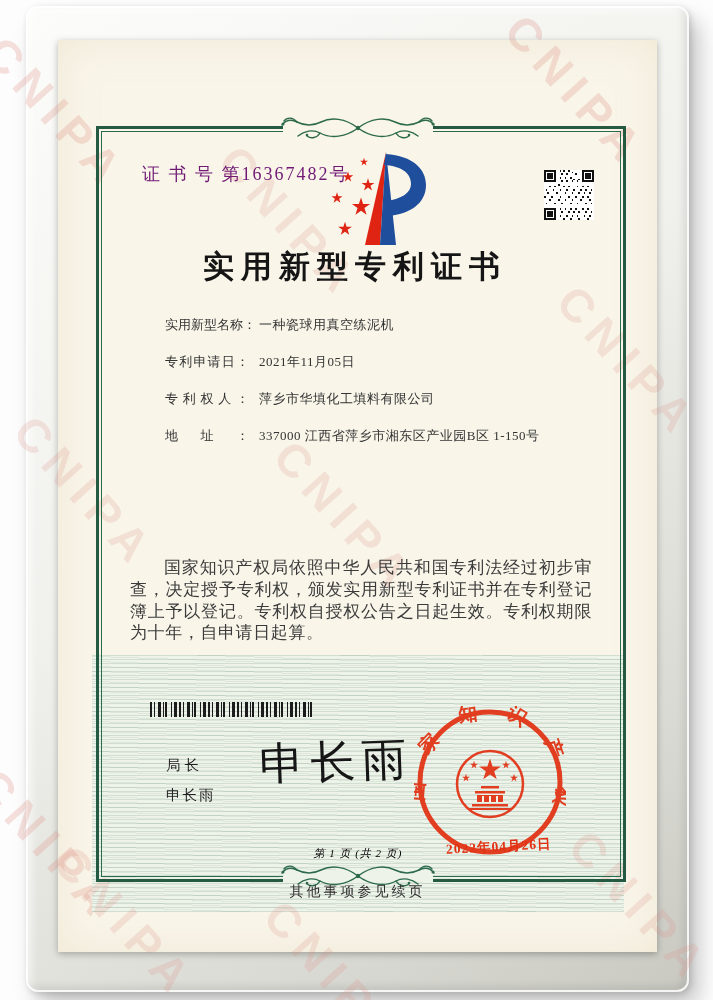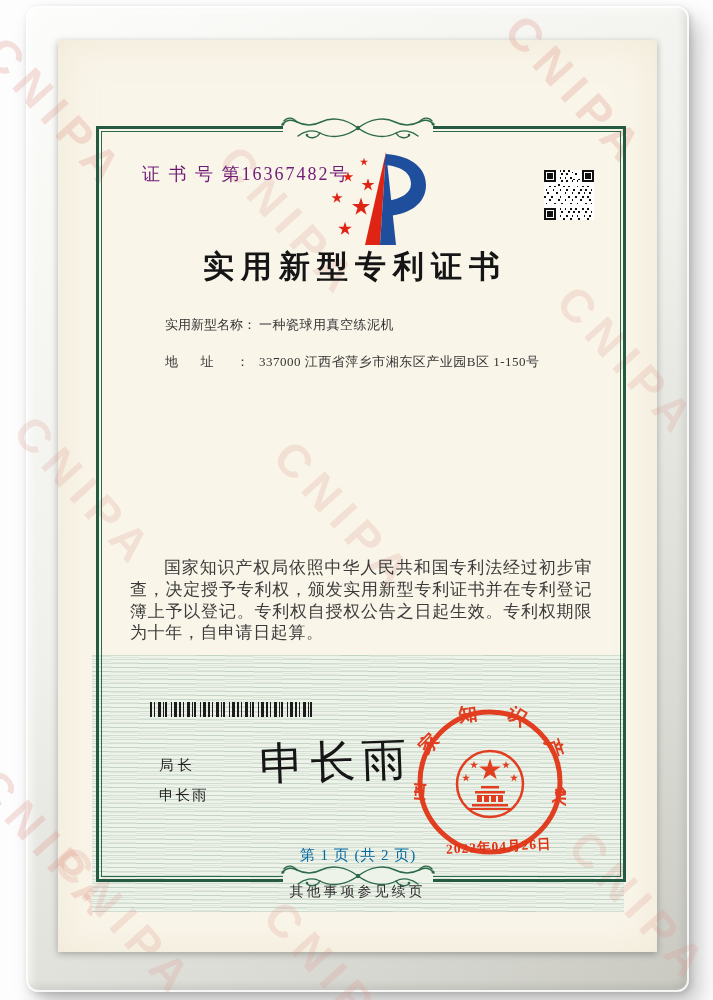--- a/index.html
+++ b/index.html
@@ -66,32 +66,32 @@
   
   .barcode{position:absolute;left:92px;top:662px;width:162px;height:15px;z-index:5;
      background:repeating-linear-gradient(90deg,
        #1c1c1c 0 2px, transparent 2px 4px,
        #1c1c1c 4px 5px, transparent 5px 8px,
        #1c1c1c 8px 11px, transparent 11px 13px,
        #1c1c1c 13px 14px, transparent 14px 15px,
        #1c1c1c 15px 17px, transparent 17px 21px,
        #1c1c1c 21px 22px, transparent 22px 24px,
        #1c1c1c 24px 27px, transparent 27px 29px);}
-  .director{position:absolute;left:101px;top:716px;z-index:5;font-size:14.5px;color:#222;}
+  .director{position:absolute;left:108px;top:716px;z-index:5;font-size:14.5px;color:#222;}
   .director .role{letter-spacing:4px;}
   .director .name{margin-top:11px;letter-spacing:2px;}
   .signature{position:absolute;left:168px;top:692px;width:220px;z-index:6;
       font-size:45px;font-weight:500;color:#161616;text-align:center;
       letter-spacing:6px;transform:rotate(-2deg);}
   .seal{position:absolute;left:356px;top:666px;width:152px;height:152px;z-index:6;opacity:0.93;}
   .seal-date{position:absolute;left:388px;top:796px;width:180px;z-index:7;
       font-size:13.5px;font-weight:700;letter-spacing:1px;color:#e23112;
       transform:rotate(-3deg);white-space:nowrap;}
   .page-info{position:absolute;left:38px;top:806px;width:524px;z-index:5;text-align:center;
-      font-size:15px;letter-spacing:1px;color:#0369a1;}
+      font-size:11px;letter-spacing:1px;color:#000000;font-style:italic;}
   .footer-note{position:absolute;left:0;top:843px;width:100%;z-index:5;text-align:center;
       font-size:14px;letter-spacing:3px;color:#2e2e2e;}
 </style>
 </head>
 <body>
 
 <svg width="0" height="0" style="position:absolute" aria-hidden="true">
   <defs>
     <path id="star5" d="M0,-10 L2.25,-3.09 L9.51,-3.09 L3.63,1.18 L5.88,8.09 L0,3.82 L-5.88,8.09 L-3.63,1.18 L-9.51,-3.09 L-2.25,-3.09 Z"></path>
   </defs>
@@ -195,20 +195,26 @@
             <rect x="2" y="24" width="3" height="3"></rect>
           <path d="M9,0h1v1h-1z M11,0h1v1h-1z M14,0h1v1h-1z M16,1h1v1h-1z M10,2h1v1h-1z M13,2h1v1h-1z M18,2h1v1h-1z M9,4h1v1h-1z M12,4h1v1h-1z M15,4h1v1h-1z M17,5h1v1h-1z M20,5h1v1h-1z M10,6h1v1h-1z M13,6h1v1h-1z M16,6h1v1h-1z M19,6h1v1h-1z M8,8h1v1h-1z M3,9h1v1h-1z M6,9h1v1h-1z M11,9h1v1h-1z M14,9h1v1h-1z M19,9h1v1h-1z M22,9h1v1h-1z M25,9h1v1h-1z M1,11h1v1h-1z M5,11h1v1h-1z M9,11h1v1h-1z M13,11h1v1h-1z M17,11h1v1h-1z M21,11h1v1h-1z M24,11h1v1h-1z M27,11h1v1h-1z M2,13h1v1h-1z M7,13h1v1h-1z M12,13h1v1h-1z M16,13h1v1h-1z M20,13h1v1h-1z M23,13h1v1h-1z M26,13h1v1h-1z M0,15h1v1h-1z M4,15h1v1h-1z M9,15h1v1h-1z M14,15h1v1h-1z M18,15h1v1h-1z M22,15h1v1h-1z M25,15h1v1h-1z M3,17h1v1h-1z M8,17h1v1h-1z M12,17h1v1h-1z M16,17h1v1h-1z M21,17h1v1h-1z M26,17h1v1h-1z M1,19h1v1h-1z M6,19h1v1h-1z M10,19h1v1h-1z M15,19h1v1h-1z M19,19h1v1h-1z M24,19h1v1h-1z M27,19h1v1h-1z M9,22h1v1h-1z M12,22h1v1h-1z M15,22h1v1h-1z M18,22h1v1h-1z M22,22h1v1h-1z M25,22h1v1h-1z M10,24h1v1h-1z M14,24h1v1h-1z M17,24h1v1h-1z M20,24h1v1h-1z M24,24h1v1h-1z M27,24h1v1h-1z M9,26h1v1h-1z M13,26h1v1h-1z M16,26h1v1h-1z M19,26h1v1h-1z M23,26h1v1h-1z M26,26h1v1h-1z M11,28h1v1h-1z M15,28h1v1h-1z M20,28h1v1h-1z M25,28h1v1h-1z"></path>
         </g>
       </svg>
 
       <div class="title">实用新型专利证书</div>
 
       <div class="fields">
         <div class="f-row">
           <span class="f-label">实用新型名称：</span><span class="f-value">一种瓷球用真空练泥机</span>
+        </div>
+        <div class="f-row">
+          <span class="f-label">专利申请日：</span><span class="f-value">2021年11月05日</span>
+        </div>
+        <div class="f-row">
+          <span class="f-label">专利权人：</span><span class="f-value">萍乡市华填化工填料有限公司</span>
         </div>
         <div class="f-row">
           <span class="f-label">地址：</span><span class="f-value">337000 江西省萍乡市湘东区产业园B区 1-150号</span>
         </div>
       </div>
 
       <div class="paras">
         <p>国家知识产权局依照中华人民共和国专利法经过初步审查，决定授予专利权，颁发实用新型专利证书并在专利登记簿上予以登记。专利权自授权公告之日起生效。专利权期限为十年，自申请日起算。</p>
       </div>
 

